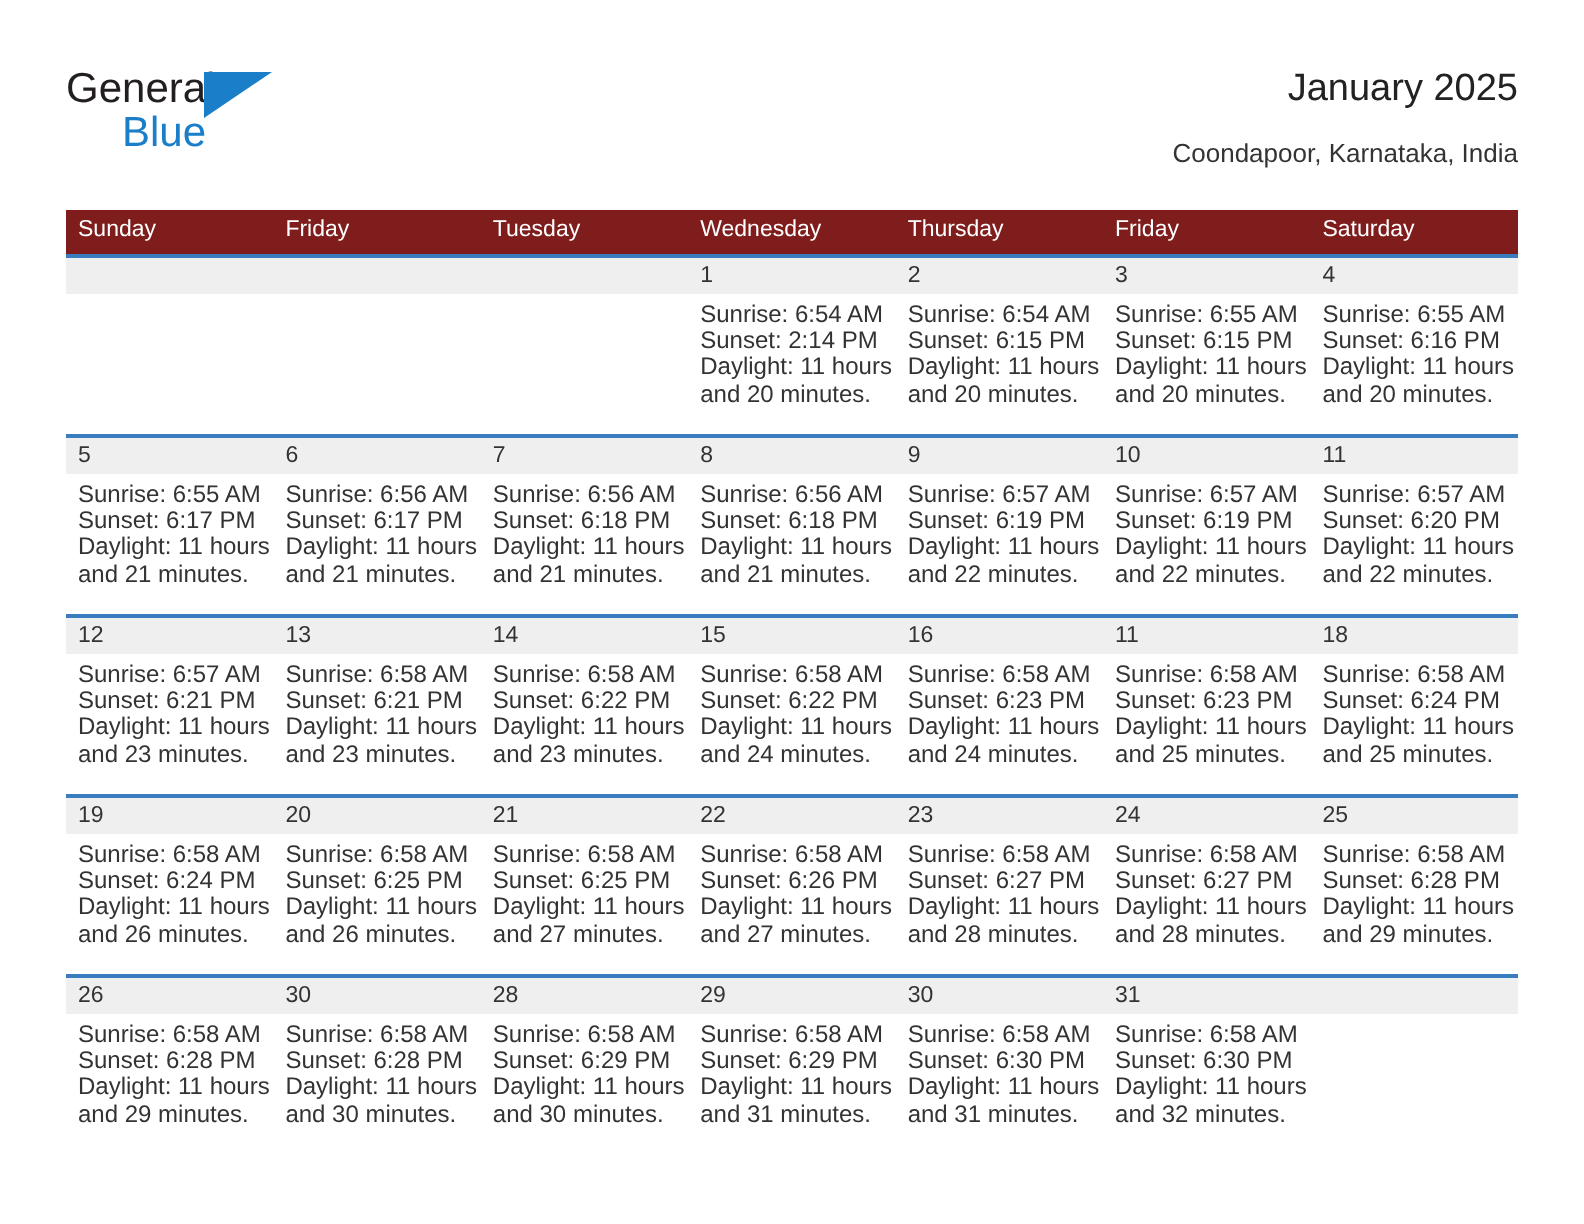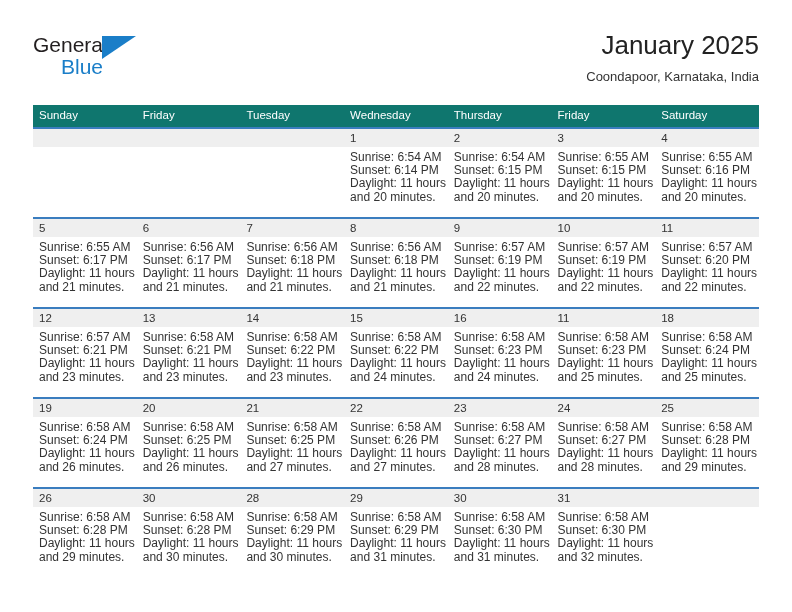--- a/index.html
+++ b/index.html
@@ -63,21 +63,21 @@
     height: 23px;
   }
 
   .title-block {
     position: absolute;
     right: 0;
     top: 0;
     text-align: right;
   }
   .month-title {
-    font-size: 26px;
+    font-size: 19px;
     color: #222222;
     line-height: 34px;
     white-space: nowrap;
   }
   .location-sub {
     margin-top: 6px;
     font-size: 13px;
     color: #333333;
     line-height: 17px;
     white-space: nowrap;
@@ -87,21 +87,21 @@
   .calendar {
     position: absolute;
     left: 33px;
     top: 105px;
     width: 726px;
     border-collapse: collapse;
     table-layout: fixed;
   }
 
   .calendar th {
-    background: #0f766e;
+    background: #7f1d1d;
     color: #ffffff;
     font-size: 11.5px;
     font-weight: normal;
     text-align: left;
     padding: 4px 0 5px 6px;
     height: 20px;
     line-height: 13px;
   }
 
   .week-row > td {
@@ -210,21 +210,21 @@
                 <div></div>
                 <div></div>
               </div>
             </div>
           </td>
           <td>
             <div class="cell">
               <div class="cell-date">1</div>
               <div class="cell-body">
                 <div>Sunrise: 6:54 AM</div>
-                <div>Sunset: 6:14 PM</div>
+                <div>Sunset: 2:14 PM</div>
                 <div>Daylight: 11 hours</div>
                 <div>and 20 minutes.</div>
               </div>
             </div>
           </td>
           <td>
             <div class="cell">
               <div class="cell-date">2</div>
               <div class="cell-body">
                 <div>Sunrise: 6:54 AM</div>

